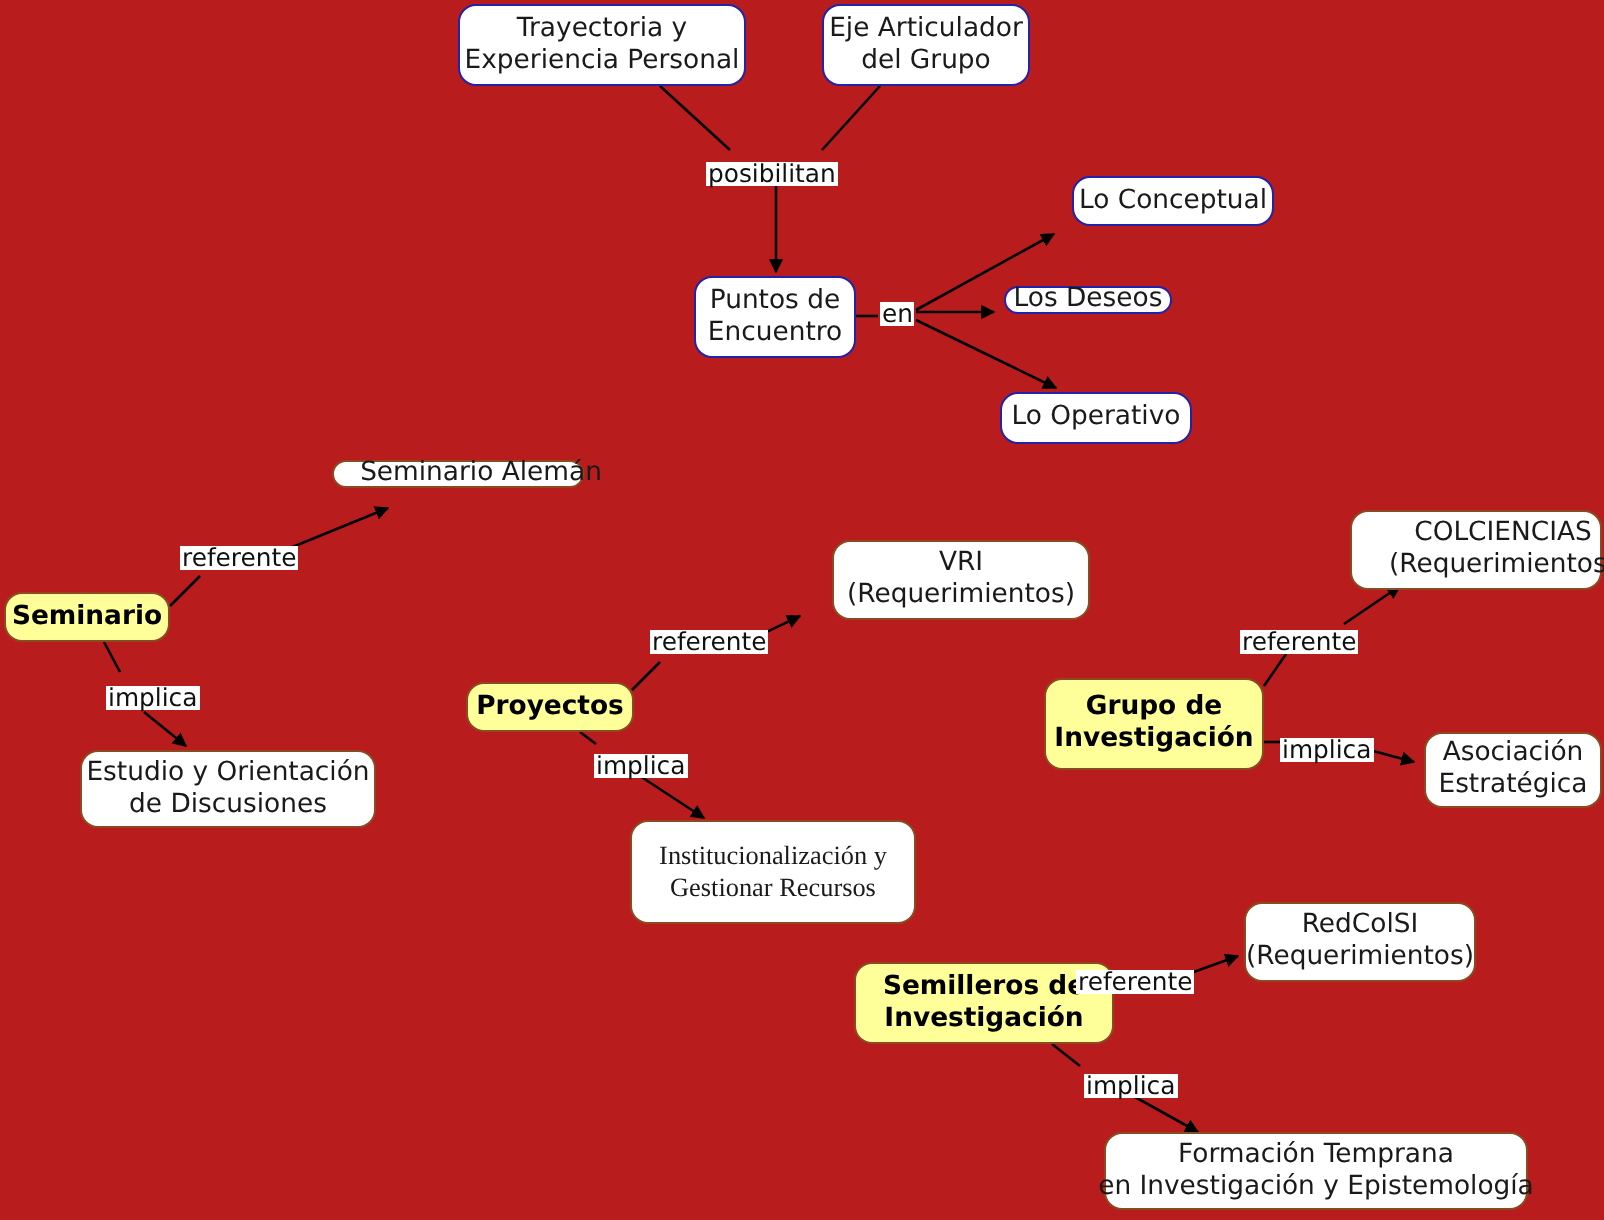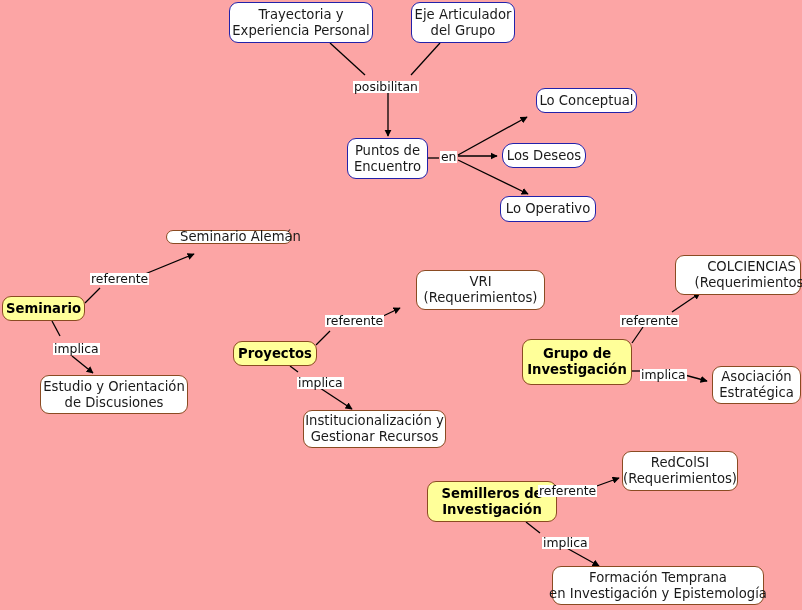--- a/index.html
+++ b/index.html
@@ -8,21 +8,21 @@
     padding: 0;
     background: #ffffff;
   }
   body {
     font-family: "DejaVu Sans", sans-serif;
   }
   #canvas {
     position: relative;
     width: 802px;
     height: 610px;
-    background: #fca5a5;
+    background: #b91c1c;
     overflow: hidden;
   }
   #edges {
     position: absolute;
     left: 0;
     top: 0;
     width: 802px;
     height: 610px;
     pointer-events: none;
   }
@@ -130,30 +130,30 @@
     </g>
   </svg>
 
   <div class="node node-blue" style="left: 229px; top: 2px; width: 144px; height: 41px;">Trayectoria y
 Experiencia Personal</div>
   <div class="node node-blue" style="left: 411px; top: 2px; width: 104px; height: 41px;">Eje Articulador
 del Grupo</div>
   <div class="node node-blue" style="left: 347px; top: 138px; width: 81px; height: 41px;">Puntos de
 Encuentro</div>
   <div class="node node-blue" style="left: 500px; top: 88px; width: 101px; height: 25px; margin-left: 36px;">Lo Conceptual</div>
-  <div class="node node-blue" style="left: 502px; top: 143px; width: 84px; height: 25px; border-radius: 11px;">Los Deseos</div>
+  <div class="node node-blue" style="left: 502px; top: 143px; width: 84px; height: 14px; border-radius: 11px;">Los Deseos</div>
   <div class="node node-blue" style="left: 500px; top: 196px; width: 96px; height: 26px;">Lo Operativo</div>
   <div class="node node-plain" style="left: 166px; top: 230px; width: 126px; height: 14px; padding-left: 23px;">Seminario Alemán</div>
   <div class="node node-key" style="left: 2px; top: 296px; width: 83px; height: 25px;">Seminario</div>
   <div class="node node-plain" style="left: 40px; top: 375px; width: 148px; height: 39px;">Estudio y Orientación
 de Discusiones</div>
   <div class="node node-plain" style="left: 416px; top: 270px; width: 129px; height: 40px;">VRI
 (Requerimientos)</div>
   <div class="node node-key" style="left: 233px; top: 341px; width: 84px; height: 25px;">Proyectos</div>
-  <div class="node node-plain" style="left: 303px; top: 410px; width: 143px; height: 38px;">Institucionalización y
+  <div class="node node-plain" style="left: 315px; top: 410px; width: 143px; height: 52px; font-family: Liberation Serif, serif;">Institucionalización y
 Gestionar Recursos</div>
   <div class="node node-plain" style="left: 675px; top: 255px; width: 126px; height: 40px; padding-left: 27px;">COLCIENCIAS
 (Requerimientos)</div>
   <div class="node node-key" style="left: 522px; top: 339px; width: 110px; height: 46px;">Grupo de
 Investigación</div>
   <div class="node node-plain" style="left: 712px; top: 366px; width: 89px; height: 38px;">Asociación
 Estratégica</div>
   <div class="node node-plain" style="left: 622px; top: 451px; width: 116px; height: 40px;">RedColSI
 (Requerimientos)</div>
   <div class="node node-key" style="left: 427px; top: 481px; width: 130px; height: 41px;">Semilleros de

